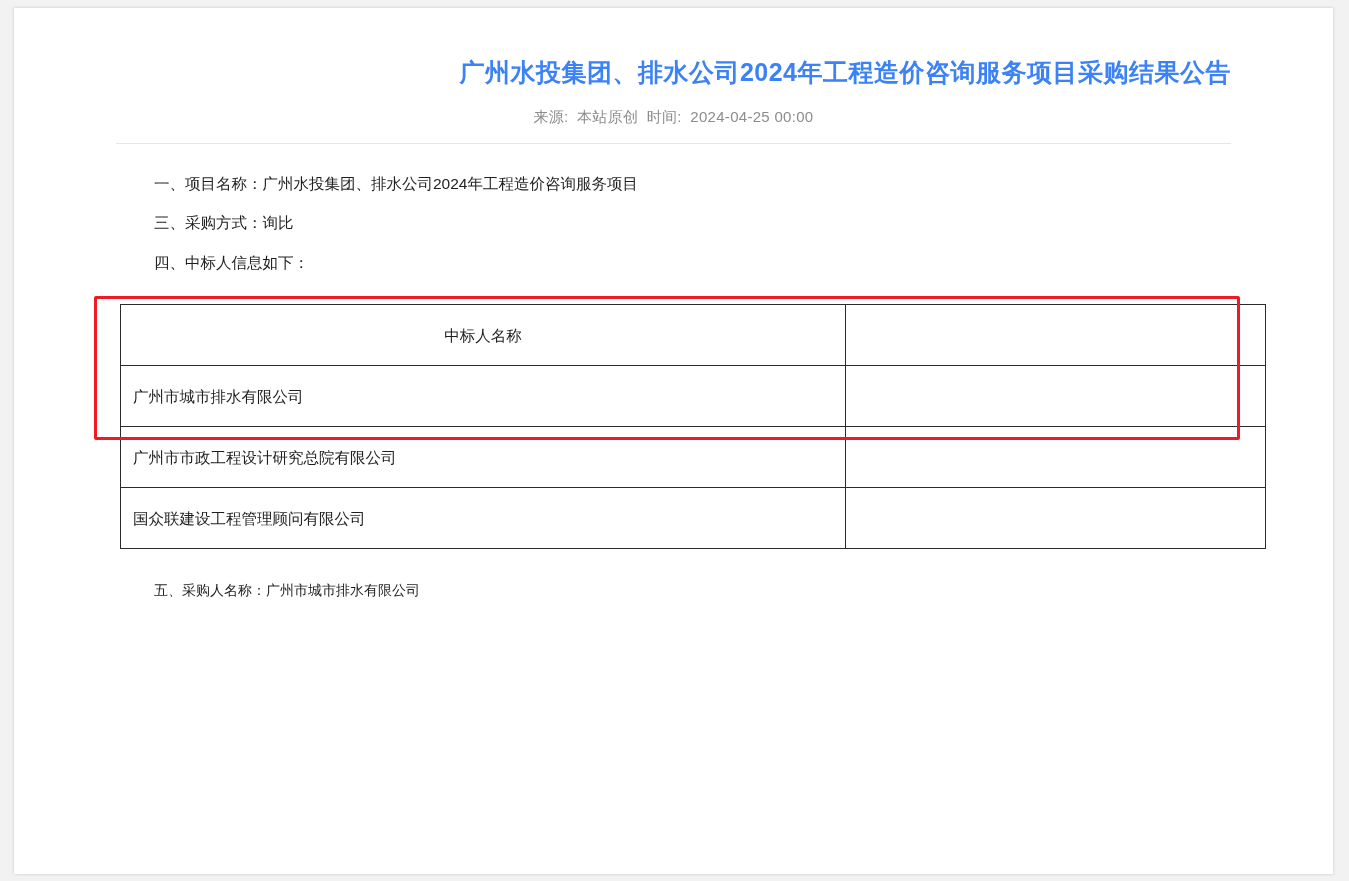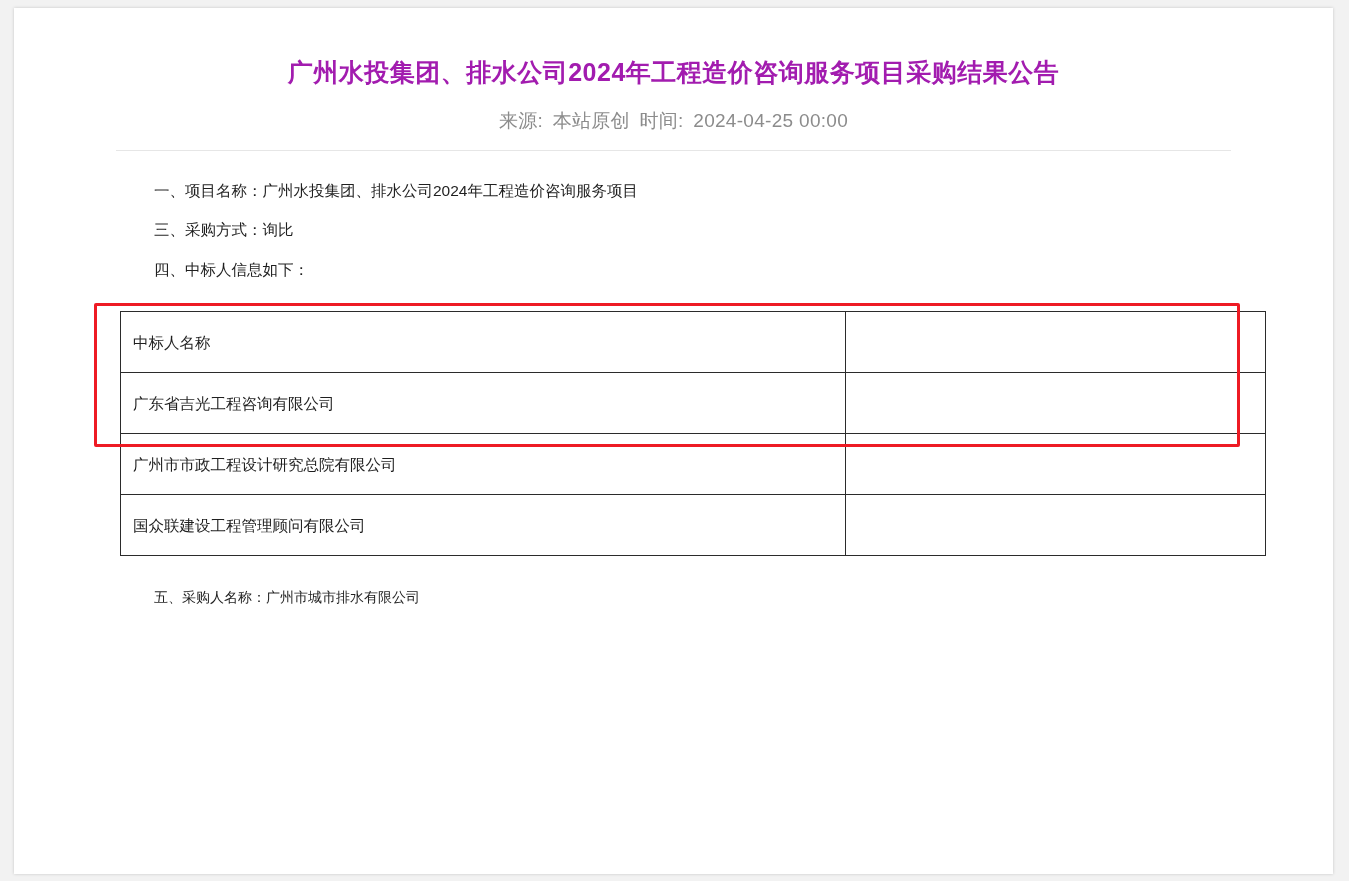--- a/index.html
+++ b/index.html
@@ -23,31 +23,31 @@
     height: 866px;
     background: #ffffff;
     box-shadow: 0 0 3px rgba(0,0,0,0.18);
     overflow: hidden;
   }
   .doc-inner {
     padding: 0 102px;
   }
   .doc-title {
     margin-top: 48px;
-    text-align: center;
+    text-align: right;
     font-size: 25px;
     font-weight: bold;
-    color: #a21caf;
+    color: #3b82f6;
     letter-spacing: 0.5px;
     line-height: 1.35;
   }
   .doc-meta {
     margin-top: 18px;
     text-align: center;
-    font-size: 19px;
+    font-size: 15px;
     color: #8c8c8c;
     letter-spacing: 0.3px;
   }
   .doc-meta span { margin: 0 2px; }
   .meta-divider {
     margin-top: 16px;
     border-top: 1px solid #e6e6e6;
     width: 100%;
   }
   .doc-body {
@@ -79,20 +79,21 @@
   table.bid-table td {
     border: 1px solid #2b2b2b;
     height: 60px;
     font-size: 15.5px;
     color: #1f1f1f;
     padding: 0 12px;
   }
   table.bid-table td.col-name { width: 700px; }
   table.bid-table td.col-blank { width: 395px; }
   td.header-cell {
+    text-align: center;
     font-weight: normal;
   }
   td.name-cell { text-align: left; }
   .highlight-box {
     position: absolute;
     border: 3px solid #ee1b24;
     border-radius: 2px;
     pointer-events: none;
   }
   .tail-line {
@@ -128,21 +129,21 @@
         <div class="list-line">四、中标人信息如下：</div>
 
         <div class="table-wrap">
           <table class="bid-table">
             <tbody>
               <tr>
                 <td class="col-name header-cell">中标人名称</td>
                 <td class="col-blank header-cell"></td>
               </tr>
               <tr>
-                <td class="col-name name-cell">广东省吉光工程咨询有限公司</td>
+                <td class="col-name name-cell">广州市城市排水有限公司</td>
                 <td class="col-blank"></td>
               </tr>
               <tr>
                 <td class="col-name name-cell">广州市市政工程设计研究总院有限公司</td>
                 <td class="col-blank"></td>
               </tr>
               <tr>
                 <td class="col-name name-cell">国众联建设工程管理顾问有限公司</td>
                 <td class="col-blank"></td>
               </tr>

